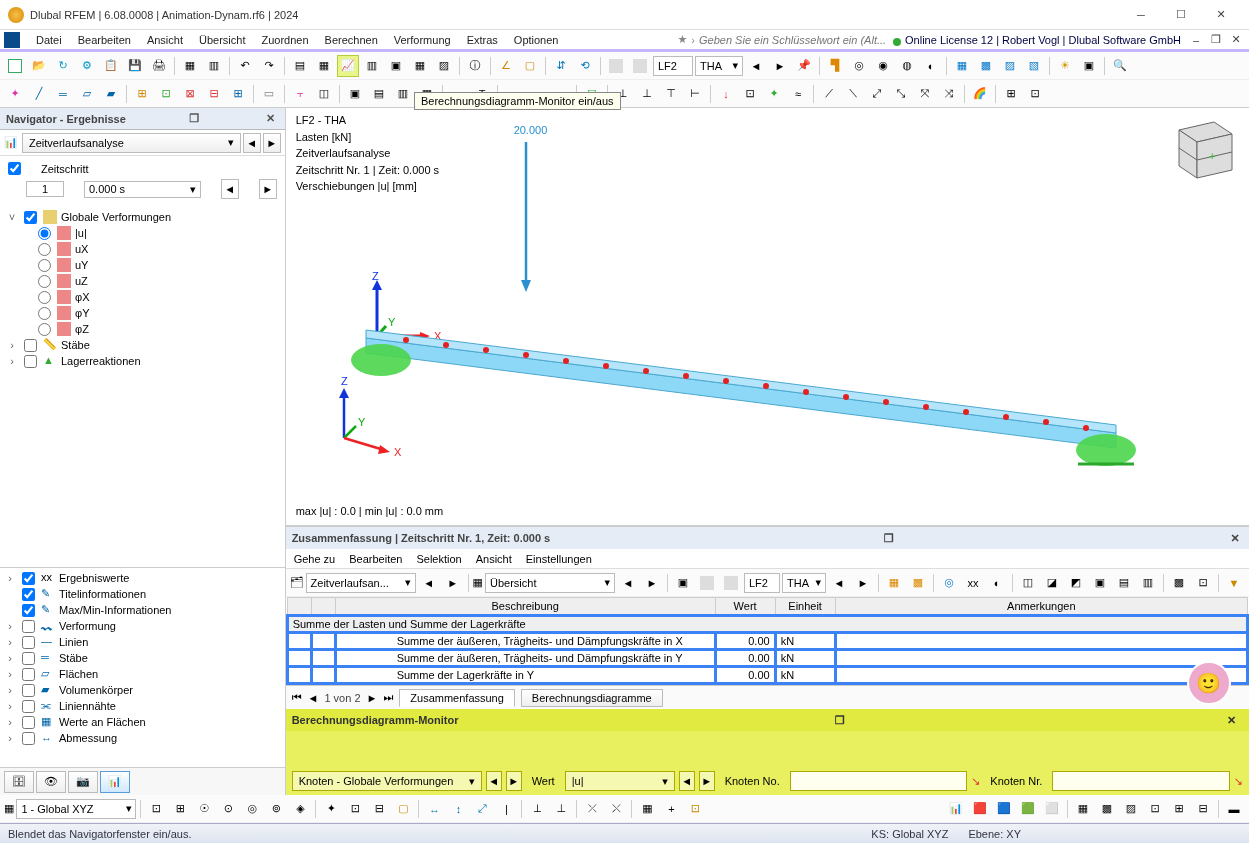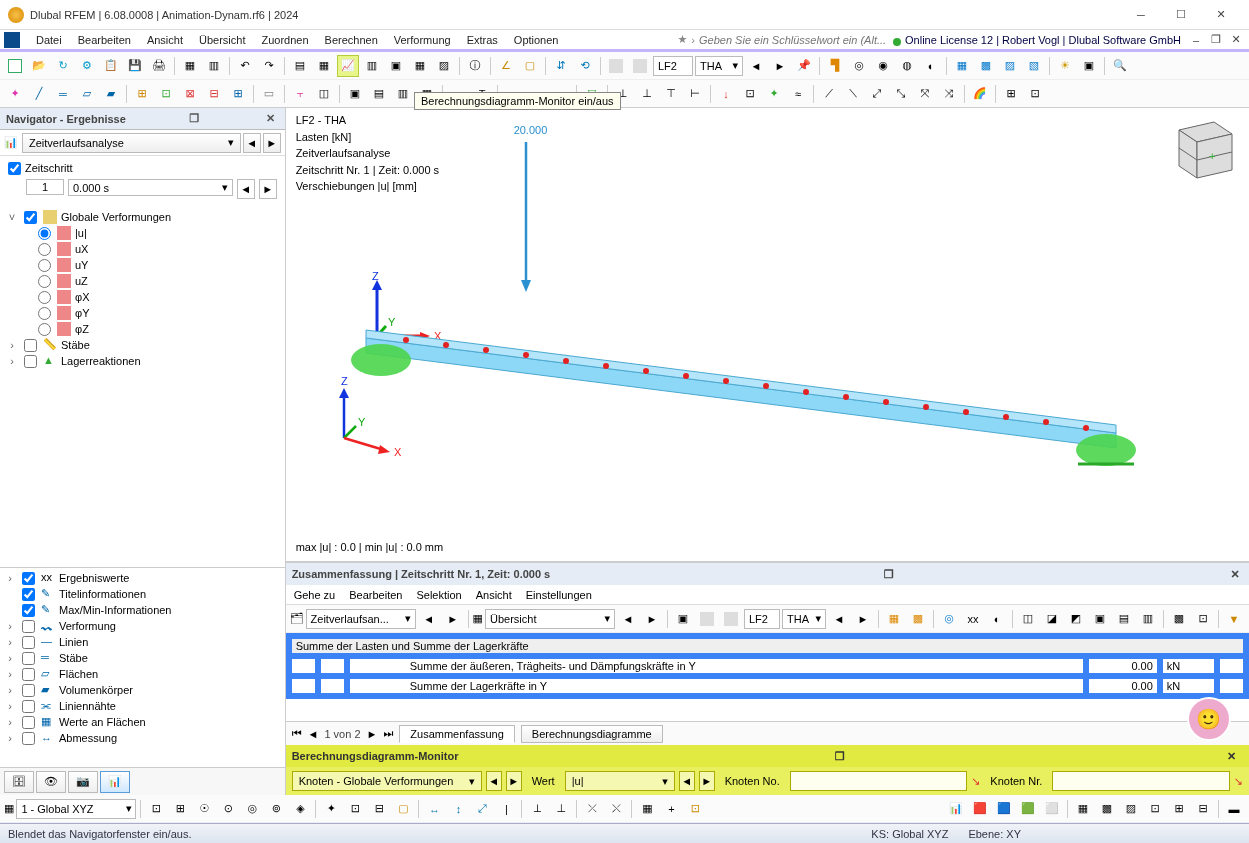--- a/index.html
+++ b/index.html
@@ -31,21 +31,21 @@
 .nav-header .hbtn { margin-left:auto;width:16px;text-align:center;color:#555;}
 .nav-sub { height:26px;display:flex;align-items:center;padding:0 4px;border-bottom:1px solid #ddd;gap:2px;}
 .nav-sub .combo { flex:1;height:20px;border:1px solid #bbb;display:flex;align-items:center;padding:0 6px;background:linear-gradient(#fff,#eee);}
 .nav-sub .arr { width:18px;height:20px;border:1px solid #bbb;display:flex;align-items:center;justify-content:center;background:linear-gradient(#fff,#eee);}
 .nav-tree { flex:1;overflow:auto;padding:4px 6px;}
 .tree-row { display:flex;align-items:center;gap:4px;padding:1px 0;}
 .tree-row .exp { width:12px;text-align:center;color:#666;}
 .tree-row input[type=checkbox], .tree-row input[type=radio] { margin:0 2px;}
 .tree-row .ico { width:14px;height:14px;}
 .nav-time { padding:4px 8px;}
-.nav-time .row { display:flex;align-items:flex-start;gap:4px;padding:2px 0;}
+.nav-time .row { display:flex;align-items:center;gap:20px;padding:2px 0;}
 .nav-time input[type=text]{width:38px;border:1px solid #bbb;text-align:center;padding:1px;}
 .nav-time .tcombo{flex:1;border:1px solid #bbb;padding:1px 4px;display:flex;align-items:center;}
 .nav-lower { padding:2px 4px;}
 .nav-lower .tree-row { padding:1px 0;}
 .nav-tabs { height:28px;display:flex;align-items:center;gap:2px;padding:0 4px;border-top:1px solid #ccc;background:#f7f7f7;}
 .nav-tabs .tab { width:30px;height:22px;border:1px solid #bbb;display:flex;align-items:center;justify-content:center;background:linear-gradient(#fff,#eee);}
 .nav-tabs .tab.active{background:linear-gradient(#fff,#cfe8ff);border-color:#5a9cd8;}
 
 .view { flex:1;display:flex;flex-direction:column;position:relative;}
 .view-3d { flex:1;background:#fff;position:relative;}
@@ -55,31 +55,31 @@
 .cbar .bar { width:10px;height:160px;background:#ddd;border:1px solid #888;margin:4px 0;}
 
 .bottom-panel { border-top:2px solid #ccc;display:flex;flex-direction:column;}
 .bp-header { height:22px;background:#e5ecf5;display:flex;align-items:center;padding:0 6px;font-weight:bold;color:#444;gap:29px;}
 .bp-header .hbtn{margin-left:auto;width:16px;text-align:center;}
 .bp-menu { height:20px;display:flex;align-items:center;gap:14px;padding:0 8px;border-bottom:1px solid #ddd;}
 .bp-tb { height:28px;display:flex;align-items:center;padding:0 4px;gap:2px;background:#fbfbfb;border-bottom:1px solid #eee;}
 .bp-table { height:88px;overflow:hidden;}
 .bp-table table{width:100%;border-collapse:collapse;}
 .bp-table th{background:#efefef;border:1px solid #ccc;padding:2px 4px;font-weight:normal;text-align:center;}
-.bp-table td{border:6px solid #3b82f6;padding:1px 4px;}
+.bp-table td{border:3px solid #3b82f6;padding:1px 4px;}
 .bp-table .gh td{background:#efefef;}
 .bp-nav { height:24px;display:flex;align-items:center;padding:0 6px;gap:6px;border-top:1px solid #ccc;background:#fafafa;}
 .bp-nav .pg{color:#444;}
 .bp-nav .tabb{padding:2px 10px;border:1px solid #bbb;background:linear-gradient(#fff,#eee);}
 .bp-nav .tabb.active{background:#fff;border-bottom-color:#fff;}
 
 .monitor { background:#e8f060;display:flex;flex-direction:column;}
 .mon-header{height:22px;display:flex;align-items:center;padding:0 6px;font-weight:bold;color:#333;background:#e0ea40;}
 .mon-header .hbtn{margin-left:auto;width:16px;}
-.mon-row{height:28px;display:flex;align-items:center;padding:0 6px;gap:4px;}
+.mon-row{height:28px;display:flex;align-items:center;padding:0 6px;gap:4px;margin-top:36px;}
 .mon-row .combo{height:20px;border:1px solid #aa0;background:#f5f8b0;display:flex;align-items:center;padding:0 6px;}
 .mon-row .arr{width:16px;height:20px;border:1px solid #aa0;background:#f5f8b0;display:flex;align-items:center;justify-content:center;}
 .mon-row .lbl{padding:0 6px;}
 .mon-row input{height:20px;border:1px solid #aa0;background:#fffff0;padding:0 4px;flex:1;}
 
 .statusbar{height:20px;background:linear-gradient(#f0f3f8,#dde4ef);border-top:1px solid #aac;display:flex;align-items:center;padding:0 8px;gap:20px;color:#334;}
 .avatar { position:absolute;right:18px;bottom:4px;width:44px;height:44px;border-radius:50%;background:#eac;border:2px solid #fff;display:flex;align-items:center;justify-content:center;font-size:20px;}
 </style>
 </head>
 <body>
@@ -552,22 +552,38 @@
         <div class="tb-btn">▥</div>
         <div class="tb-sep"></div>
         <div class="tb-btn">▩</div>
         <div class="tb-btn">⊡</div>
         <div class="tb-sep"></div>
         <div class="tb-btn" style="color:#c80;">▼</div>
       </div>
       <div class="bp-table">
         <table id="sumtable">
             <tbody>
+              <tr>
+                <th style="width:24px;"></th>
+                <th style="width:24px;"></th>
+                <th style="width:380px;">Beschreibung</th>
+                <th style="width:60px;">Wert</th>
+                <th style="width:60px;">Einheit</th>
+                <th>Anmerkungen</th>
+              </tr>
               <tr class="gh">
                 <td colspan="6" style="text-align:left;padding-left:4px;">Summe der Lasten und Summe der Lagerkräfte</td>
+              </tr>
+              <tr>
+                <td></td>
+                <td></td>
+                <td style="padding-left:60px;">Summe der äußeren, Trägheits- und Dämpfungskräfte in X</td>
+                <td style="text-align:right;">0.00</td>
+                <td>kN</td>
+                <td></td>
               </tr>
               <tr>
                 <td></td>
                 <td></td>
                 <td style="padding-left:60px;">Summe der äußeren, Trägheits- und Dämpfungskräfte in Y</td>
                 <td style="text-align:right;">0.00</td>
                 <td>kN</td>
                 <td></td>
               </tr>
               <tr>

